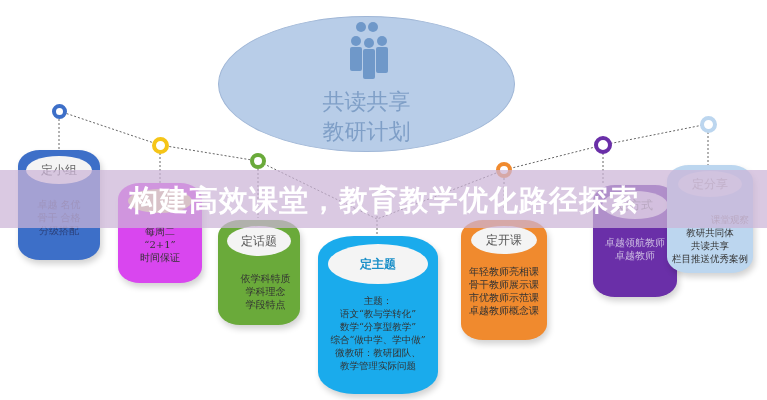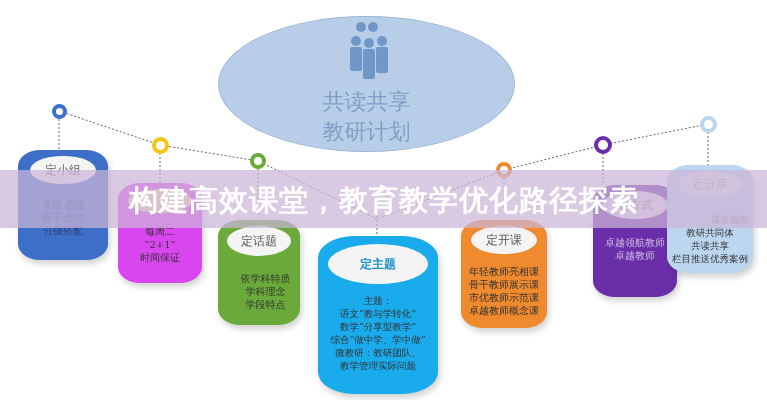--- a/index.html
+++ b/index.html
@@ -62,21 +62,21 @@
     </div>
   </div>
 
   <div class="node" style="left:52px;top:104px;border-color:#3d6fc8;width:15px;height:15px;"></div>
   <div class="node" style="left:152px;top:137px;border-color:#f5c518;width:17px;height:17px;"></div>
   <div class="node" style="left:250px;top:153px;border-color:#6aaa3a;width:16px;height:16px;"></div>
   <div class="node" style="left:496px;top:162px;border-color:#f08a2e;width:16px;height:16px;"></div>
   <div class="node" style="left:594px;top:136px;border-color:#6a2fa8;width:18px;height:18px;"></div>
   <div class="node" style="left:700px;top:116px;border-color:#bcd6ef;width:17px;height:17px;"></div>
 
-  <div class="cyl" style="left:18px;top:150px;width:90px;height:110px;background:#3d6fc8;">
+  <div class="cyl" style="left:18px;top:150px;width:82px;height:110px;background:#3d6fc8;">
     <div class="cap" style="top:6px;width:66px;height:28px;color:#666;">定小组</div>
     <div class="body" style="top:48px;color:#2b3f77;">
       <div>卓越 名优</div>
       <div>骨干 合格</div>
       <div>分级搭配</div>
     </div>
   </div>
 
   <div class="cyl" style="left:118px;top:183px;width:84px;height:100px;background:#d946ef;">
     <div class="cap" style="top:6px;width:64px;height:24px;background:#f7e4a0;"></div>
@@ -101,21 +101,21 @@
     <div class="body" style="top:58px;font-size:9.5px;">
       <div>主题：</div>
       <div>语文“教与学转化”</div>
       <div>数学“分享型教学”</div>
       <div>综合“做中学、学中做”</div>
       <div>微教研：教研团队、</div>
       <div>教学管理实际问题</div>
     </div>
   </div>
 
-  <div class="cyl" style="left:461px;top:220px;width:86px;height:108px;background:#f08a2e;">
+  <div class="cyl" style="left:461px;top:220px;width:86px;height:120px;background:#f08a2e;">
     <div class="cap" style="top:6px;width:66px;height:28px;color:#555;">定开课</div>
     <div class="body" style="top:45px;">
       <div>年轻教师亮相课</div>
       <div>骨干教师展示课</div>
       <div>市优教师示范课</div>
       <div>卓越教师概念课</div>
     </div>
   </div>
 
   <div class="cyl" style="left:563px;top:185px;width:84px;height:112px;background:#6a2fa8;margin-left:30px;">

